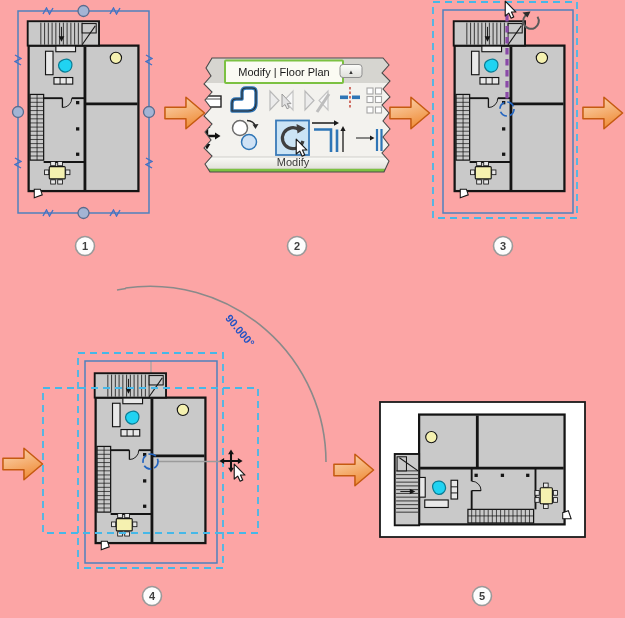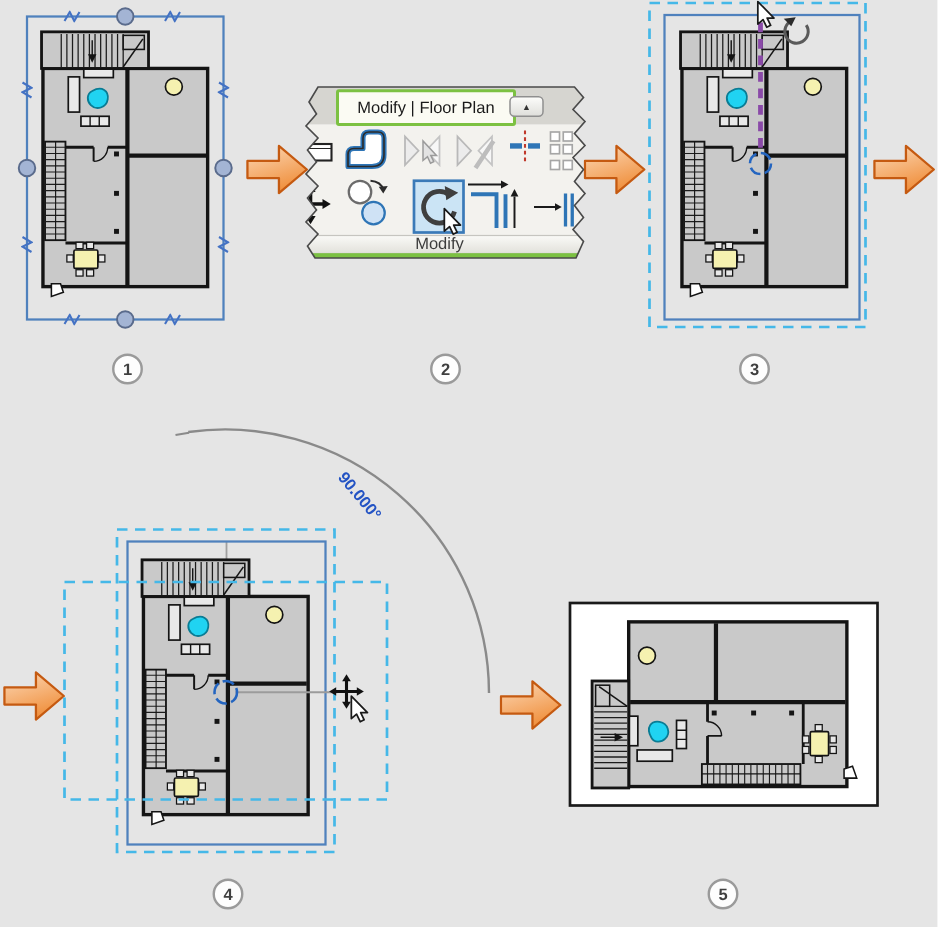--- a/index.html
+++ b/index.html
@@ -1,16 +1,16 @@
 <!DOCTYPE html>
 <html><head>
 <meta charset="utf-8">
 <style>
   html,body{margin:0;padding:0;background:#ffffff;}
-  #stage{position:relative;width:625px;height:618px;background:#e5e5e5;overflow:hidden;
+  #stage{position:relative;width:625px;height:618px;background:#fca5a5;overflow:hidden;
          font-family:"Liberation Sans",sans-serif;}
   svg text{font-family:"Liberation Sans",sans-serif;}
   .tab-label{font-size:11px;fill:#1a1a1a;}
   .panel-label{font-size:11px;fill:#3c3c3c;}
   .badge-num{font-size:11px;font-weight:600;fill:#3f3f3f;}
   .angle-label{font-size:11px;font-weight:700;}
 </style>
 </head>
 <body>
 

